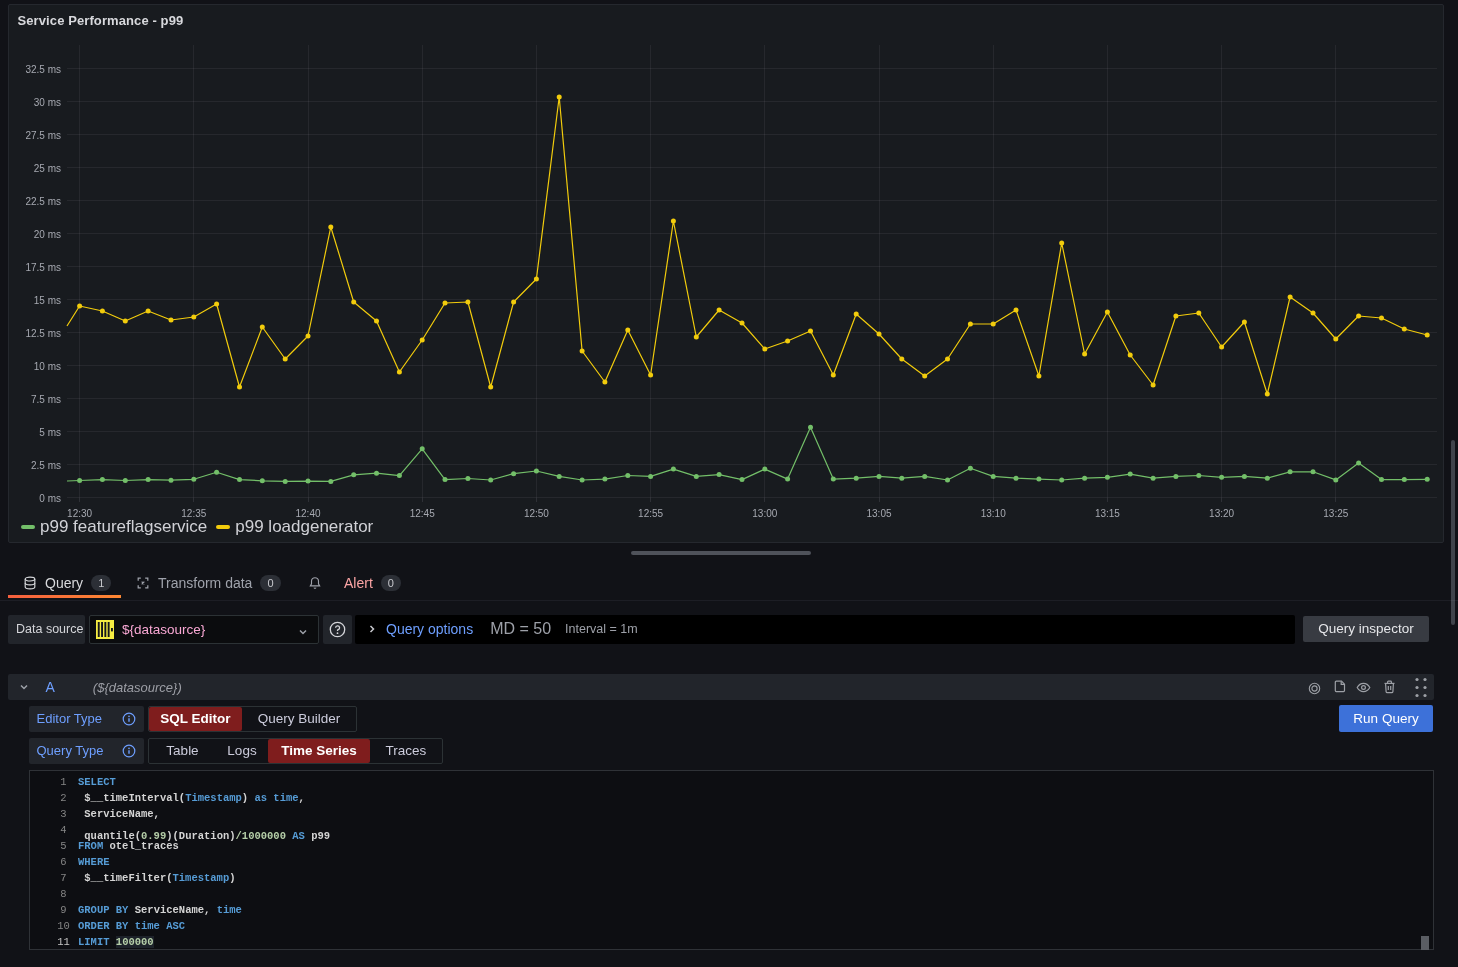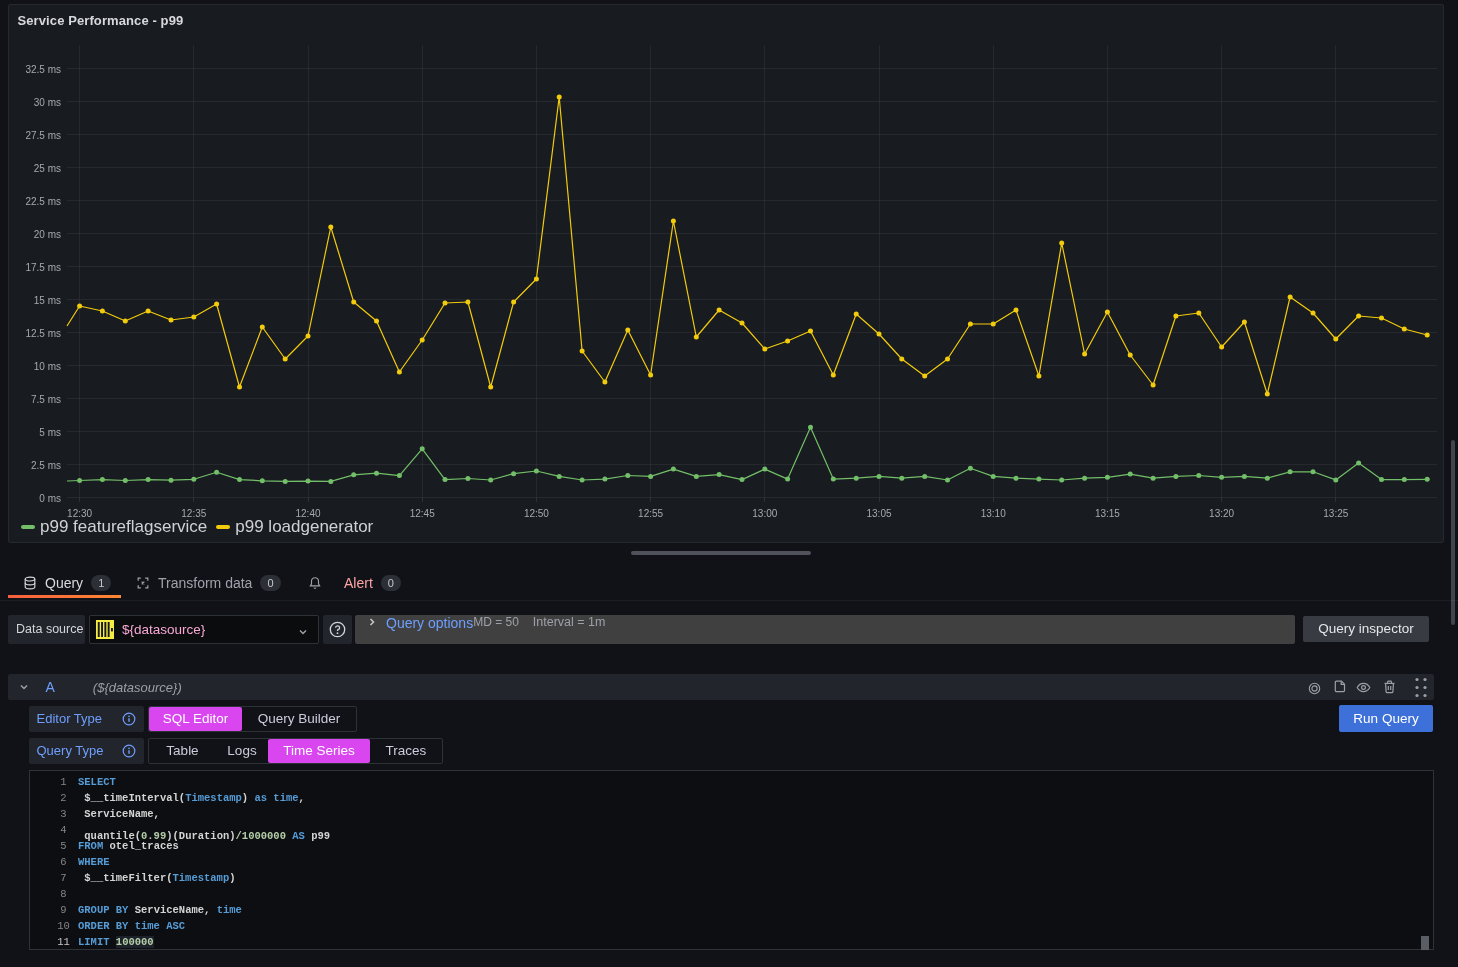--- a/index.html
+++ b/index.html
@@ -13,27 +13,27 @@
 .vthumb{position:absolute;left:1451px;top:440px;width:4px;height:185px;border-radius:2px;background:#40444b}
 .tabs{position:absolute;left:0;top:565px;width:1458px;height:36px;border-bottom:1px solid rgba(204,204,220,0.07)}
 .tab{position:absolute;top:0;height:35px;display:flex;align-items:center}
 .tablbl{font-size:14px}
 .badge{display:inline-block;background:#2c2f36;border-radius:9px;color:#c7c8cd;font-size:11px;line-height:16px;padding:0 7px;margin-left:8px}
 .underline{position:absolute;left:8px;top:29.5px;width:113px;height:3.5px;background:linear-gradient(90deg,#F55F3E,#FF8833)}
 .lblbox{position:absolute;background:#22252b;border-radius:2px;display:flex;align-items:center;color:#6e9fff;font-size:13px;font-weight:500}
 .row2lbl{left:28.5px;width:115.5px;height:26px;padding-left:8px}
 .radio{position:absolute;border:1px solid #2c3235;border-radius:2px;background:#111217;display:flex;align-items:stretch}
 .ropt{display:flex;align-items:center;justify-content:center;font-size:13.5px;color:#ccccdc;border-radius:2px}
-.ropt.sel{background:#d946ef;color:#fff;font-weight:400}
+.ropt.sel{background:#7f1d1d;color:#fff;font-weight:700}
 .btn-run{position:absolute;left:1339px;top:705px;width:94px;height:27px;background:#3d71d9;border-radius:2px;color:#fff;font-size:13.5px;font-weight:500;display:flex;align-items:center;justify-content:center}
 .qinsp{position:absolute;left:1303px;top:615.5px;width:126px;height:26.5px;background:#383b42;border-radius:2px;color:#e6e7ea;font-size:13.5px;font-weight:500;display:flex;align-items:center;justify-content:center}
 .dslbl{position:absolute;left:8px;top:615px;width:77px;height:28.5px;background:#22252b;border-radius:2px;color:#d5d6da;font-size:12.5px;font-weight:500;display:flex;align-items:center;padding-left:8px;white-space:nowrap}
 .dsbox{position:absolute;left:89px;top:615px;width:230px;height:28.5px;background:#0b0c0e;border:1px solid #2c3235;border-radius:2px;display:flex;align-items:center;color:#f9a8d4;font-size:13.5px}
 .helpbtn{position:absolute;left:322.5px;top:615px;width:29px;height:28.5px;background:#22252b;border-radius:2px;display:flex;align-items:center;justify-content:center}
-.optbar{position:absolute;left:355px;top:615px;width:940px;height:28.5px;background:#404040;border-radius:2px;display:flex;color:#9da0a8;font-size:13px}
+.optbar{position:absolute;left:355px;top:615px;width:940px;height:28.5px;background:#000000;border-radius:2px;display:flex;align-items:center;color:#9da0a8;font-size:13px}
 .ahead{position:absolute;left:7.5px;top:674px;width:1426px;height:26px;background:#22252b;border-radius:2px;display:flex;align-items:center}
 .editor{position:absolute;left:28.5px;top:769.5px;width:1405px;height:180.5px;background:#0d0e12;border:1px solid #2f3237;font-family:"Liberation Mono",monospace;font-size:10.5px;font-weight:600;letter-spacing:0}
 .cl{position:absolute;height:16px;line-height:16px;white-space:pre;color:#d4d4d4}
 .ln{position:absolute;height:16px;line-height:16px;width:26px;text-align:center;color:#858585;font-weight:400}
 .kw{color:#569cd6}.num{color:#b5cea8}
 .ecthumb{position:absolute;left:1391.5px;top:165px;width:8px;height:14.5px;background:#5a5d63}
 .icon{display:inline-block;vertical-align:middle}
 </style></head>
 <body>
 <div class="panel">
@@ -281,21 +281,21 @@
       <circle cx="8.5" cy="8.5" r="7.2" stroke="#d5d6da" stroke-width="1.3"></circle>
       <path d="M6.6 6.7a2 2 0 1 1 2.6 2c-.5.2-.7.5-.7 1v.4" stroke="#d5d6da" stroke-width="1.3" fill="none"></path>
       <circle cx="8.5" cy="12.2" r=".9" fill="#d5d6da"></circle>
     </svg>
   </div>
 <div class="optbar">
     <span style="margin-left:12px"><svg width="10" height="10" viewBox="0 0 10 10" fill="none" stroke="#c7c8cd" stroke-width="1.5">
         <path d="M3.5 2l3 3-3 3"></path>
       </svg></span>
     <span style="margin-left:9px;color:#6e9fff;font-size:14px;font-weight:500">Query options</span>
-    <span style="font-size:12px">MD = 50</span>
+    <span style="margin-left:17px;font-size:16px">MD = 50</span>
     <span style="margin-left:14px;font-size:12.5px">Interval = 1m</span>
   </div>
 <div class="qinsp">Query inspector</div>
 <div class="ahead">
 <span style="margin-left:11px;display:inline-flex">
       <svg width="10" height="10" viewBox="0 0 10 10" fill="none" stroke="#9da0a8" stroke-width="1.5">
         <path d="M2 3.5l3 3 3-3"></path>
       </svg>
     </span>
 <span style="margin-left:17px;color:#6e9fff;font-size:14px;font-weight:500">A</span>

